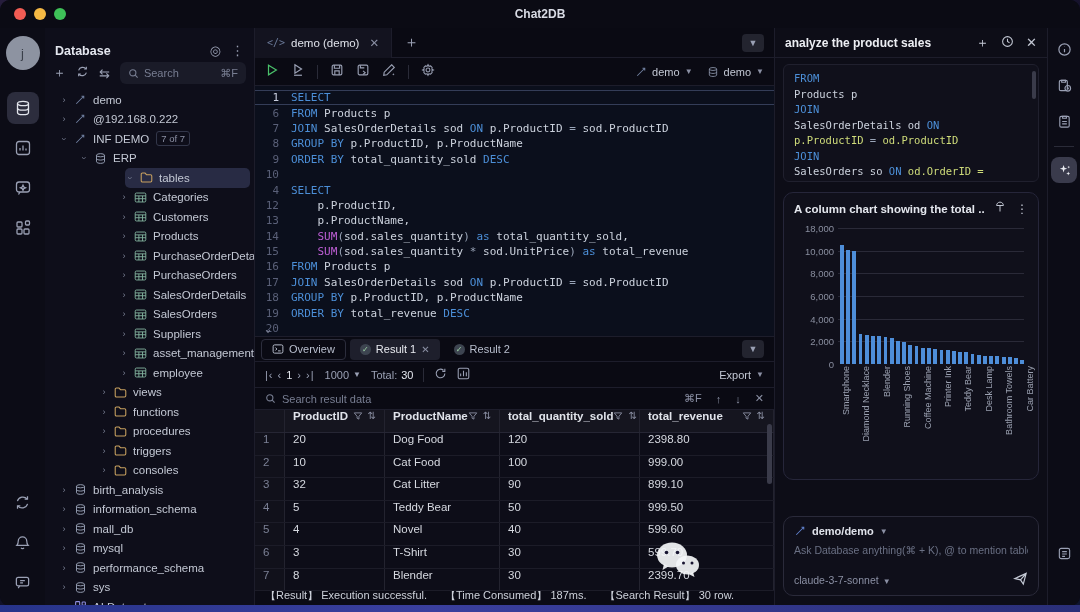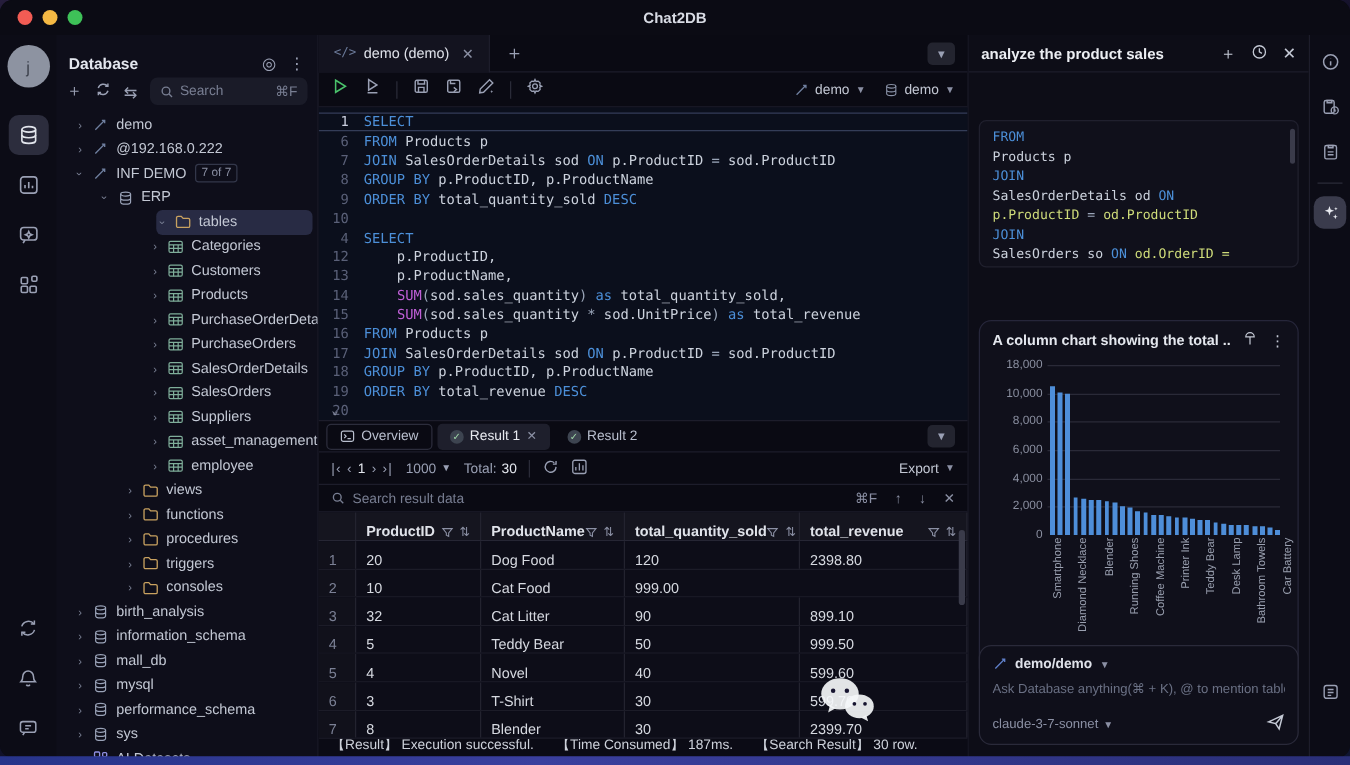--- a/index.html
+++ b/index.html
@@ -80,29 +80,29 @@
   .pagebar { height:26px; flex:0 0 26px; display:flex; align-items:center; gap:10px; padding:0 10px; border-bottom:1px solid #1d1d2b; font-size:11px; color:#9aa0b4; }
   .pagebar .pg { font-size:11px; letter-spacing:1px; }
   .pagebar .cur { color:#e4e7ee; }
   .pagebar .grp { display:flex; align-items:center; gap:4px; }
   .pagebar .export { margin-left:auto; display:flex; align-items:center; gap:5px; color:#c3c8d4; }
   .searchrow { height:22px; flex:0 0 22px; display:flex; align-items:center; gap:6px; padding:0 10px; border-bottom:1px solid #1d1d2b; color:#787e92; font-size:11px; }
   .searchrow .ph { flex:1; }
   .searchrow .sc { color:#8b90a4; margin-left:8px; }
   .grid-table { flex:1; display:flex; flex-direction:column; position:relative; min-height:0; }
   .tbl-hdr { height:23px; flex:0 0 23px; display:flex; background:#15151f; border-bottom:1px solid #262634; font-size:11.5px; color:#e0e3ea; font-weight:bold; }
-  .tbl-hdr .cell, .tbl-row .cell { padding:0 8px; display:flex; align-items:flex-end; border-right:1px solid #23232f; overflow:hidden; white-space:nowrap; }
+  .tbl-hdr .cell, .tbl-row .cell { padding:0 8px; display:flex; align-items:flex-start; border-right:1px solid #23232f; overflow:hidden; white-space:nowrap; }
   .c0{width:30px;flex:0 0 30px;} .c1{width:100px;flex:0 0 100px;} .c2{width:115px;flex:0 0 115px;} .c3{width:140px;flex:0 0 140px;} .c4{flex:1;}
   .hic { margin-left:auto; display:flex; gap:5px; color:#8b90a4; font-weight:normal; font-size:10px; align-items:center; }
   .tbl-row { height:22.6px; display:flex; font-size:11.5px; color:#d6d9e0; border-bottom:1px solid #1c1c28; background:#0d0d18; }
   .tbl-row .cell.c0 { color:#7b8095; background:#11111b; }
   .statusbar { height:22px; flex:0 0 22px; display:flex; align-items:center; gap:18px; padding:0 10px; font-size:11px; color:#cdd1da; background:#0b0b15; }
   .vscroll { position:absolute; right:2px; top:14px; width:5px; height:60px; background:#3a3b4a; border-radius:3px; }
   
-  .chat { width:272px; flex:0 0 272px; background:#0d0d17; display:flex; flex-direction:column; position:relative;gap:32px; }
+  .chat { width:272px; flex:0 0 272px; background:#0d0d17; display:flex; flex-direction:column; position:relative; }
   .chat-head { height:30px; flex:0 0 30px; display:flex; align-items:center; padding:0 10px; border-bottom:1px solid #1d1d2b; }
   .chat-title { font-size:12px; font-weight:bold; color:#eceef3; flex:1; }
   .chat-hic { color:#c3c8d4; margin-left:12px; font-size:13px; }
   .sqlblock { margin:6px 8px 0 8px; background:#10101b; border:1px solid #20202e; border-radius:6px; padding:6px 10px; font-family:"DejaVu Sans Mono",monospace; font-size:10.5px; line-height:15.5px; height:118px; overflow:hidden; position:relative; }
   .sqlblock .sb-scroll { position:absolute; right:2px; top:6px; width:4px; height:28px; background:#3a3b4a; border-radius:2px; }
   .chartcard { margin:10px 8px 0 8px; background:#10101b; border:1px solid #26263a; border-radius:10px; padding:8px 10px; height:288px; position:relative; }
   .cc-head { display:flex; align-items:center; }
   .cc-title { font-size:11.5px; font-weight:bold; color:#e4e7ee; flex:1; white-space:nowrap; overflow:hidden; }
   .cc-ic { color:#c3c8d4; margin-left:10px; font-size:12px; }
   .plot { position:relative; margin-top:12px; height:136px; }
@@ -786,20 +786,21 @@
               <div class="cell c0">1</div>
               <div class="cell c1">20</div>
               <div class="cell c2">Dog Food</div>
               <div class="cell c3">120</div>
               <div class="cell c4">2398.80</div>
             </div>
             <div class="tbl-row">
               <div class="cell c0">2</div>
               <div class="cell c1">10</div>
               <div class="cell c2">Cat Food</div>
+              <div class="cell c3">100</div>
               <div class="cell c4">999.00</div>
             </div>
             <div class="tbl-row">
               <div class="cell c0">3</div>
               <div class="cell c1">32</div>
               <div class="cell c2">Cat Litter</div>
               <div class="cell c3">90</div>
               <div class="cell c4">899.10</div>
             </div>
             <div class="tbl-row">

